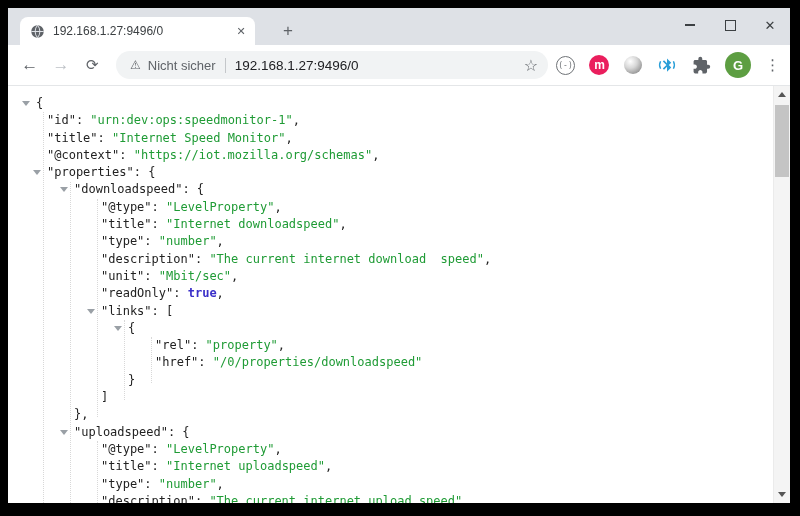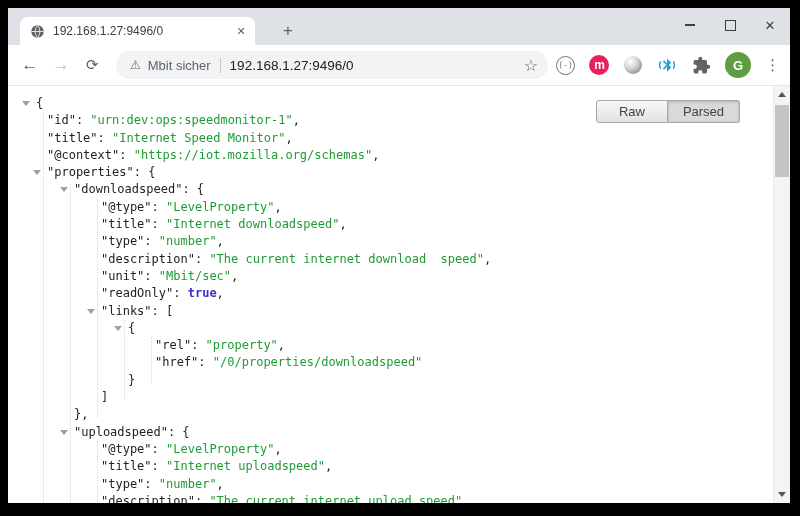--- a/index.html
+++ b/index.html
@@ -113,21 +113,21 @@
       </div>
     <div class="nav-btn nav-fwd">
         <span>→</span>
       </div>
     <div class="nav-btn nav-refresh">
         <span>⟳</span>
       </div>
 
     <div class="omnibox">
       <span class="warn">⚠</span>
-      <span class="sec-label">Mbit sicher</span>
+      <span class="sec-label">Nicht sicher</span>
       <span class="omni-divider"></span>
       <span class="url">192.168.1.27:9496/0</span>
       <span class="star">☆</span>
     </div>
 
     <div class="ext-row">
       <div class="ext">
         <span class="circle-dash">(-)</span>
       </div>
       <div class="ext">
@@ -149,24 +149,20 @@
         </svg>
       </div>
       <div class="avatar" style="background: rgb(93, 158, 66);">G</div>
       <div class="menu-dots">⋮</div>
     </div>
   </div>
 
   <div class="content">
     <div class="json" id="json-view"><div class="jline" style="padding-left: 28px;"><span class="tri" style="left: 14px;"></span><span style="color: rgb(34, 34, 34);">{</span></div><div class="jline" style="padding-left: 39px;"><span style="color: rgb(34, 34, 34);">"id"</span><span style="color: rgb(34, 34, 34);">: </span><span style="color: rgb(31, 155, 53);">"urn:dev:ops:speedmonitor-1"</span><span style="color: rgb(34, 34, 34);">,</span></div><div class="jline" style="padding-left: 39px;"><span style="color: rgb(34, 34, 34);">"title"</span><span style="color: rgb(34, 34, 34);">: </span><span style="color: rgb(31, 155, 53);">"Internet Speed Monitor"</span><span style="color: rgb(34, 34, 34);">,</span></div><div class="jline" style="padding-left: 39px;"><span style="color: rgb(34, 34, 34);">"@context"</span><span style="color: rgb(34, 34, 34);">: </span><span style="color: rgb(31, 155, 53);">"https://iot.mozilla.org/schemas"</span><span style="color: rgb(34, 34, 34);">,</span></div><div class="jline" style="padding-left: 39px;"><span class="tri" style="left: 25px;"></span><span style="color: rgb(34, 34, 34);">"properties"</span><span style="color: rgb(34, 34, 34);">: {</span></div><div class="jline" style="padding-left: 66px;"><span class="tri" style="left: 52px;"></span><span style="color: rgb(34, 34, 34);">"downloadspeed"</span><span style="color: rgb(34, 34, 34);">: {</span></div><div class="jline" style="padding-left: 93px;"><span style="color: rgb(34, 34, 34);">"@type"</span><span style="color: rgb(34, 34, 34);">: </span><span style="color: rgb(31, 155, 53);">"LevelProperty"</span><span style="color: rgb(34, 34, 34);">,</span></div><div class="jline" style="padding-left: 93px;"><span style="color: rgb(34, 34, 34);">"title"</span><span style="color: rgb(34, 34, 34);">: </span><span style="color: rgb(31, 155, 53);">"Internet downloadspeed"</span><span style="color: rgb(34, 34, 34);">,</span></div><div class="jline" style="padding-left: 93px;"><span style="color: rgb(34, 34, 34);">"type"</span><span style="color: rgb(34, 34, 34);">: </span><span style="color: rgb(31, 155, 53);">"number"</span><span style="color: rgb(34, 34, 34);">,</span></div><div class="jline" style="padding-left: 93px;"><span style="color: rgb(34, 34, 34);">"description"</span><span style="color: rgb(34, 34, 34);">: </span><span style="color: rgb(31, 155, 53);">"The current internet download  speed"</span><span style="color: rgb(34, 34, 34);">,</span></div><div class="jline" style="padding-left: 93px;"><span style="color: rgb(34, 34, 34);">"unit"</span><span style="color: rgb(34, 34, 34);">: </span><span style="color: rgb(31, 155, 53);">"Mbit/sec"</span><span style="color: rgb(34, 34, 34);">,</span></div><div class="jline" style="padding-left: 93px;"><span style="color: rgb(34, 34, 34);">"readOnly"</span><span style="color: rgb(34, 34, 34);">: </span><span style="color: rgb(59, 48, 201); font-weight: bold;">true</span><span style="color: rgb(34, 34, 34);">,</span></div><div class="jline" style="padding-left: 93px;"><span class="tri" style="left: 79px;"></span><span style="color: rgb(34, 34, 34);">"links"</span><span style="color: rgb(34, 34, 34);">: [</span></div><div class="jline" style="padding-left: 120px;"><span class="tri" style="left: 106px;"></span><span style="color: rgb(34, 34, 34);">{</span></div><div class="jline" style="padding-left: 147px;"><span style="color: rgb(34, 34, 34);">"rel"</span><span style="color: rgb(34, 34, 34);">: </span><span style="color: rgb(31, 155, 53);">"property"</span><span style="color: rgb(34, 34, 34);">,</span></div><div class="jline" style="padding-left: 147px;"><span style="color: rgb(34, 34, 34);">"href"</span><span style="color: rgb(34, 34, 34);">: </span><span style="color: rgb(31, 155, 53);">"/0/properties/downloadspeed"</span></div><div class="jline" style="padding-left: 120px;"><span style="color: rgb(34, 34, 34);">}</span></div><div class="jline" style="padding-left: 93px;"><span style="color: rgb(34, 34, 34);">]</span></div><div class="jline" style="padding-left: 66px;"><span style="color: rgb(34, 34, 34);">},</span></div><div class="jline" style="padding-left: 66px;"><span class="tri" style="left: 52px;"></span><span style="color: rgb(34, 34, 34);">"uploadspeed"</span><span style="color: rgb(34, 34, 34);">: {</span></div><div class="jline" style="padding-left: 93px;"><span style="color: rgb(34, 34, 34);">"@type"</span><span style="color: rgb(34, 34, 34);">: </span><span style="color: rgb(31, 155, 53);">"LevelProperty"</span><span style="color: rgb(34, 34, 34);">,</span></div><div class="jline" style="padding-left: 93px;"><span style="color: rgb(34, 34, 34);">"title"</span><span style="color: rgb(34, 34, 34);">: </span><span style="color: rgb(31, 155, 53);">"Internet uploadspeed"</span><span style="color: rgb(34, 34, 34);">,</span></div><div class="jline" style="padding-left: 93px;"><span style="color: rgb(34, 34, 34);">"type"</span><span style="color: rgb(34, 34, 34);">: </span><span style="color: rgb(31, 155, 53);">"number"</span><span style="color: rgb(34, 34, 34);">,</span></div><div class="jline" style="padding-left: 93px;"><span style="color: rgb(34, 34, 34);">"description"</span><span style="color: rgb(34, 34, 34);">: </span><span style="color: rgb(31, 155, 53);">"The current internet upload speed"</span></div><div class="guide" style="left: 35px; top: 26.3px; height: 390.7px;"></div><div class="guide" style="left: 62px; top: 95.5px; height: 321.5px;"></div><div class="guide" style="left: 89px; top: 112.8px; height: 218.6px;"></div><div class="guide" style="left: 116px; top: 233.9px; height: 80.2px;"></div><div class="guide" style="left: 143px; top: 251.2px; height: 45.6px;"></div><div class="guide" style="left: 89px; top: 355px; height: 62px;"></div></div>
 
-    <div class="view-controls">
-      <div class="vbtn raw">Raw</div>
-      <div class="vbtn parsed">Parsed</div>
-    </div>
 
     <div class="scrollbar">
       <div class="sb-arrow sb-up">
           <span class="arr-up"></span>
         </div>
       <div class="sb-thumb"></div>
       <div class="sb-arrow sb-down">
           <span class="arr-down"></span>
         </div>
     </div>

